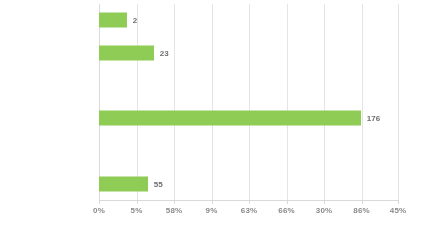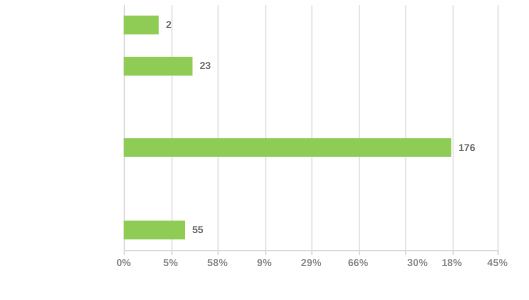--- a/index.html
+++ b/index.html
@@ -163,19 +163,19 @@
   <div class="x-tick" style="left:249px"></div>
   <div class="x-tick" style="left:286.5px"></div>
   <div class="x-tick" style="left:324px"></div>
   <div class="x-tick" style="left:361.5px"></div>
   <div class="x-tick" style="left:398px"></div>
 
   <div class="x-tick-label" style="left:99px">0%</div>
   <div class="x-tick-label" style="left:136.5px">5%</div>
   <div class="x-tick-label" style="left:174px">58%</div>
   <div class="x-tick-label" style="left:211.5px">9%</div>
-  <div class="x-tick-label" style="left:249px">29%</div>
+  <div class="x-tick-label" style="left:249px">63%</div>
   <div class="x-tick-label" style="left:286.5px">66%</div>
-  <div class="x-tick-label" style="left:334px">30%</div>
-  <div class="x-tick-label" style="left:361.5px">18%</div>
+  <div class="x-tick-label" style="left:324px">30%</div>
+  <div class="x-tick-label" style="left:361.5px">86%</div>
   <div class="x-tick-label" style="left:398px">45%</div>
 
 </div>
 
 </body></html>

